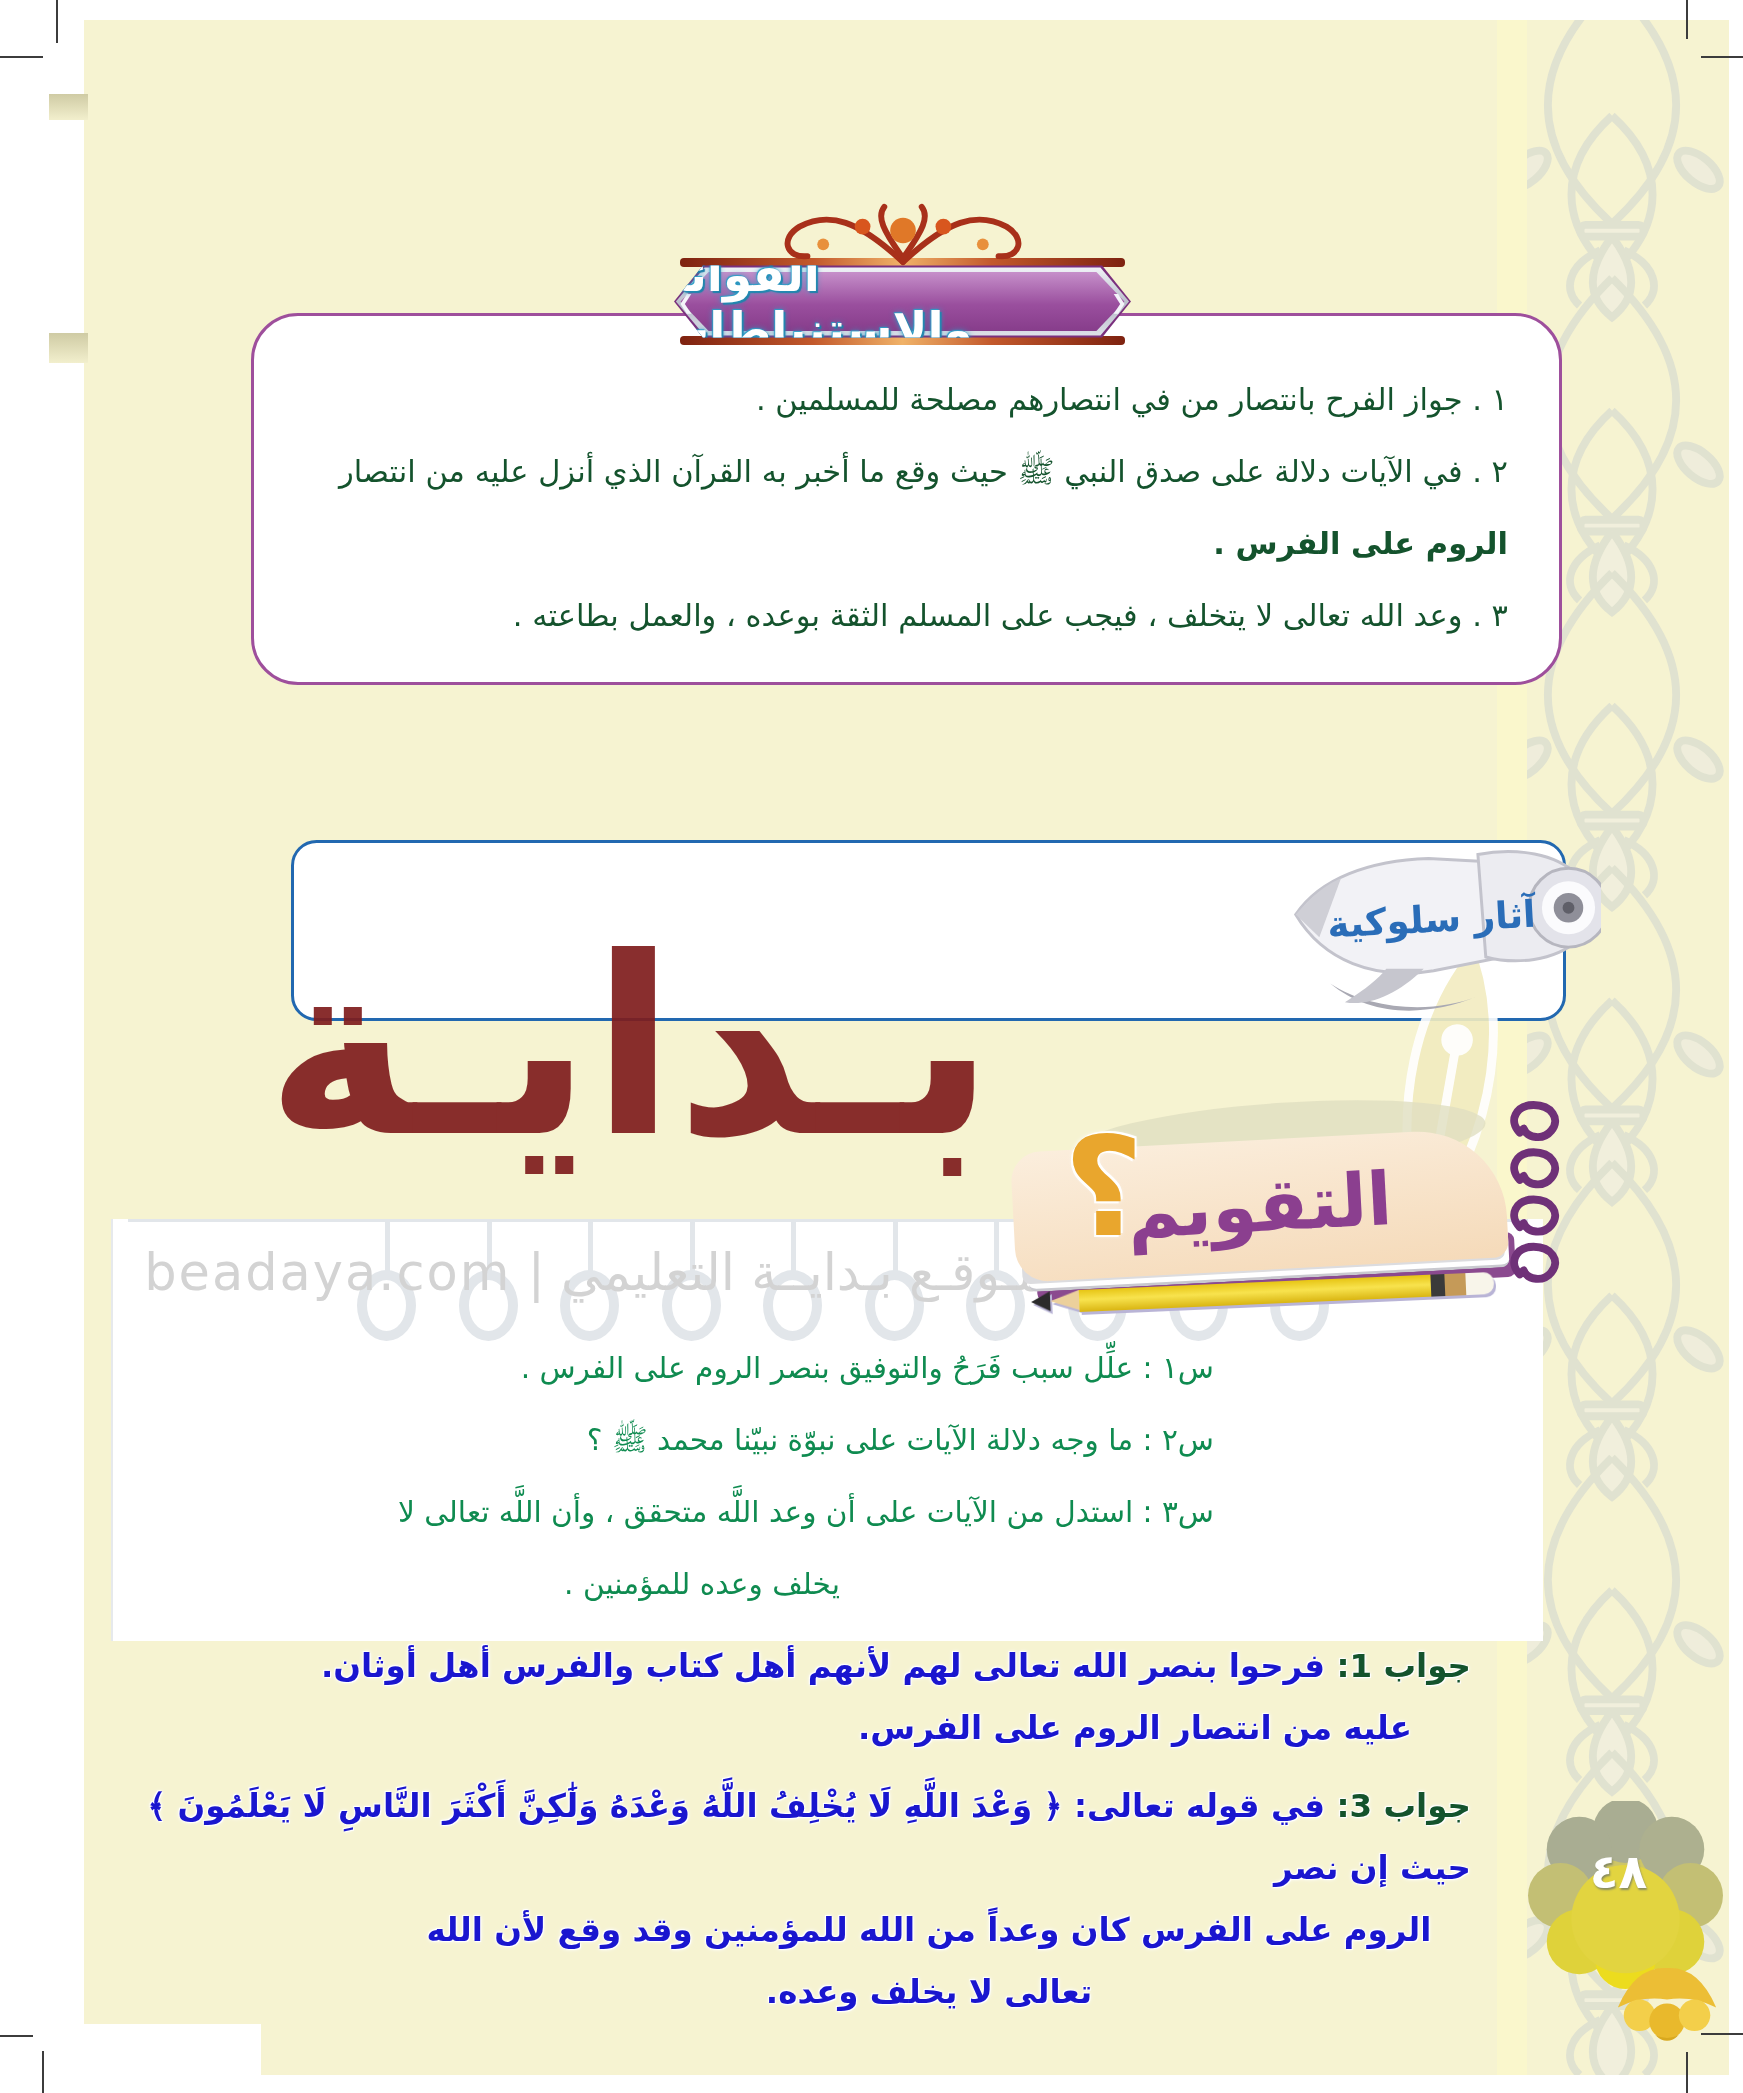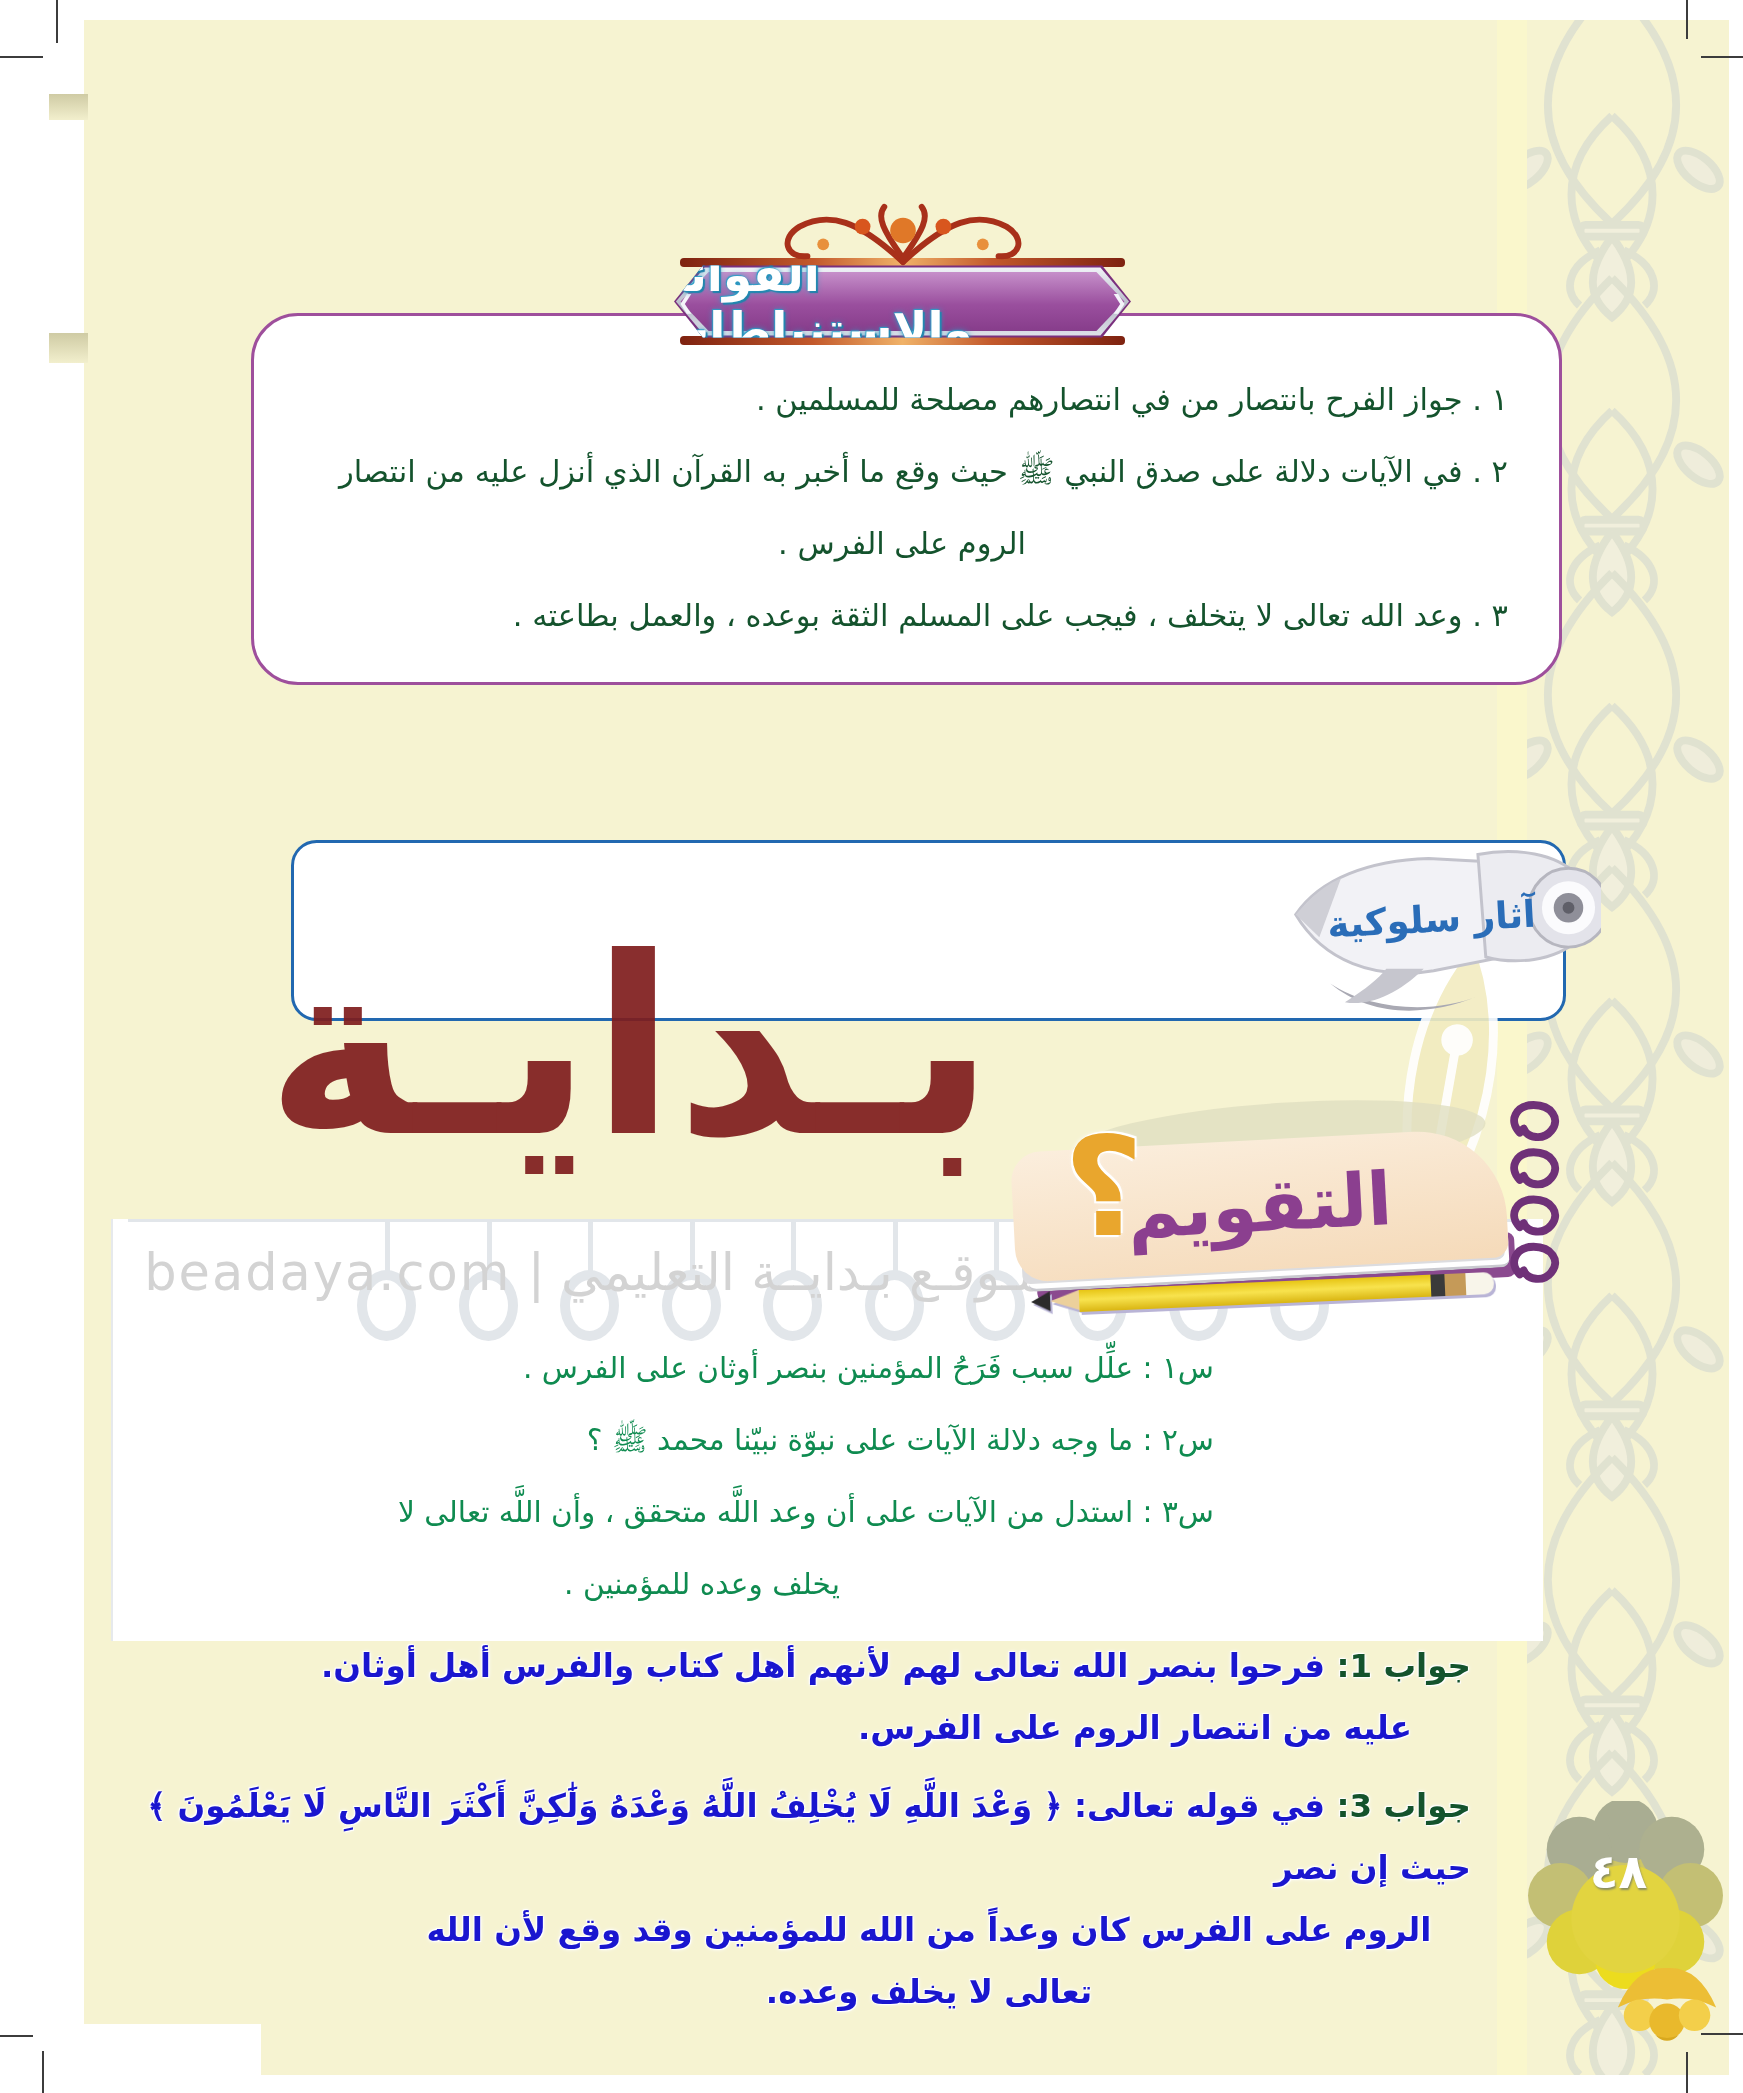--- a/index.html
+++ b/index.html
@@ -13,21 +13,21 @@
   
   .crop{background:#3c3c3c;}
   
   .pattern-strip{left:1497px;top:19.7px;width:231px;height:2055px;overflow:hidden;}
   .pattern-strip .hl{position:absolute;left:0;top:0;width:29.6px;height:100%;background:#faf7cc;}
   
   .box-purple{left:251px;top:313px;width:1305px;height:366px;background:#ffffff;
       border:3px solid #9e4f9c;border-radius:47px;z-index:3;}
   .benefits-text{left:296px;top:364px;width:1212px;z-index:5;direction:rtl;text-align:right;
       color:#14532d;font-size:30.5px;line-height:72px;}
-  .benefits-text .cont{text-align:center;}
+  .benefits-text .cont{font-weight:bold;}
   
   .bn-bar{left:680px;width:445px;height:8.9px;z-index:6;border-radius:3.9px;
       background:linear-gradient(90deg,#7e2210,#c3592c 30%,#f0b268 50%,#c3592c 70%,#7e2210);}
   .hex-outer{left:662px;top:264px;width:481px;height:75px;z-index:7;
       clip-path:polygon(2.5% 50%,8.5% 2%,91.5% 2%,97.5% 50%,91.5% 98%,8.5% 98%);
       background:#7a2f7d;}
   .hex-silver{position:absolute;inset:2px;clip-path:polygon(2.5% 50%,8.5% 2%,91.5% 2%,97.5% 50%,91.5% 98%,8.5% 98%);
       background:linear-gradient(180deg,#f2f4f9,#b7bbc8 55%,#dfe2ea);}
   .hex-purple{position:absolute;inset:6.9px;clip-path:polygon(2.5% 50%,8.5% 2%,91.5% 2%,97.5% 50%,91.5% 98%,8.5% 98%);
       background:linear-gradient(180deg,#c791cb,#9a4f9e 55%,#863c8a);}
@@ -235,21 +235,21 @@
         <span class="stem"></span>
         <span class="ring"></span>
       </span>
     <span class="loop" style="left:1157px;">
         <span class="stem"></span>
         <span class="ring"></span>
       </span>
   </div>
 
   <div class="abs questions">
-    <div>س١ : علِّل سبب فَرَحُ المؤمنين بنصر أوثان على الفرس .</div>
+    <div>س١ : علِّل سبب فَرَحُ والتوفيق بنصر الروم على الفرس .</div>
     <div>س٢ : ما وجه دلالة الآيات على نبوّة نبيّنا محمد ﷺ ؟</div>
     <div>س٣ : استدل من الآيات على أن وعد اللَّه متحقق ، وأن اللَّه تعالى لا</div>
     <div class="cont">يخلف وعده للمؤمنين .</div>
   </div>
 
   <div class="abs eval">
     <div class="eval-swoosh"></div>
     <div class="eval-stack">
       <div class="sheet-purple"></div>
       <div class="sheet-white2"></div>

